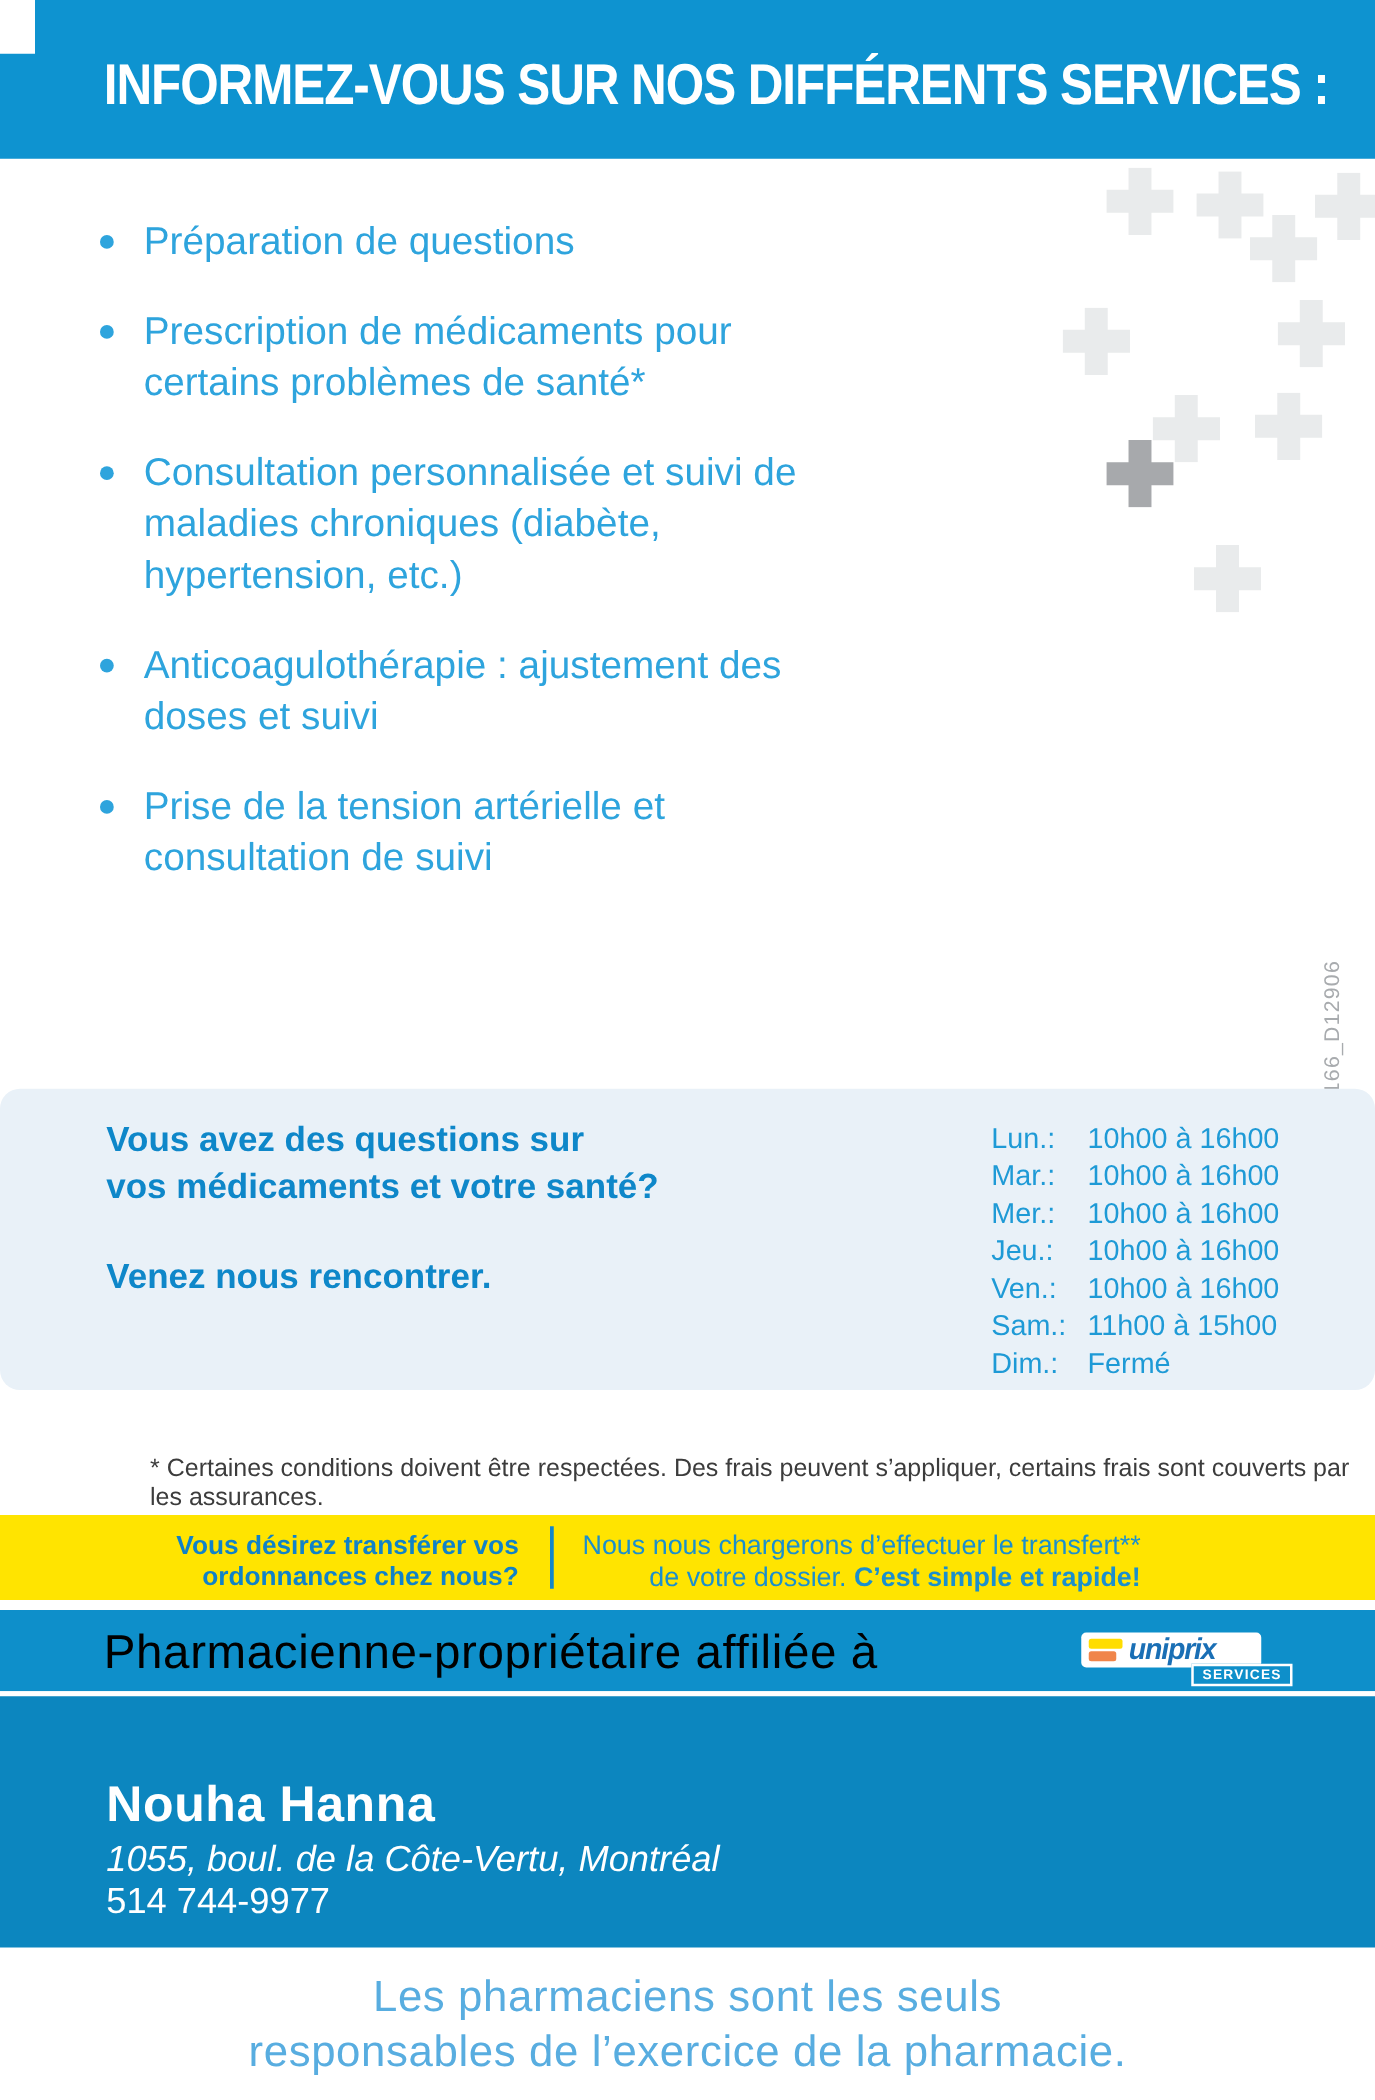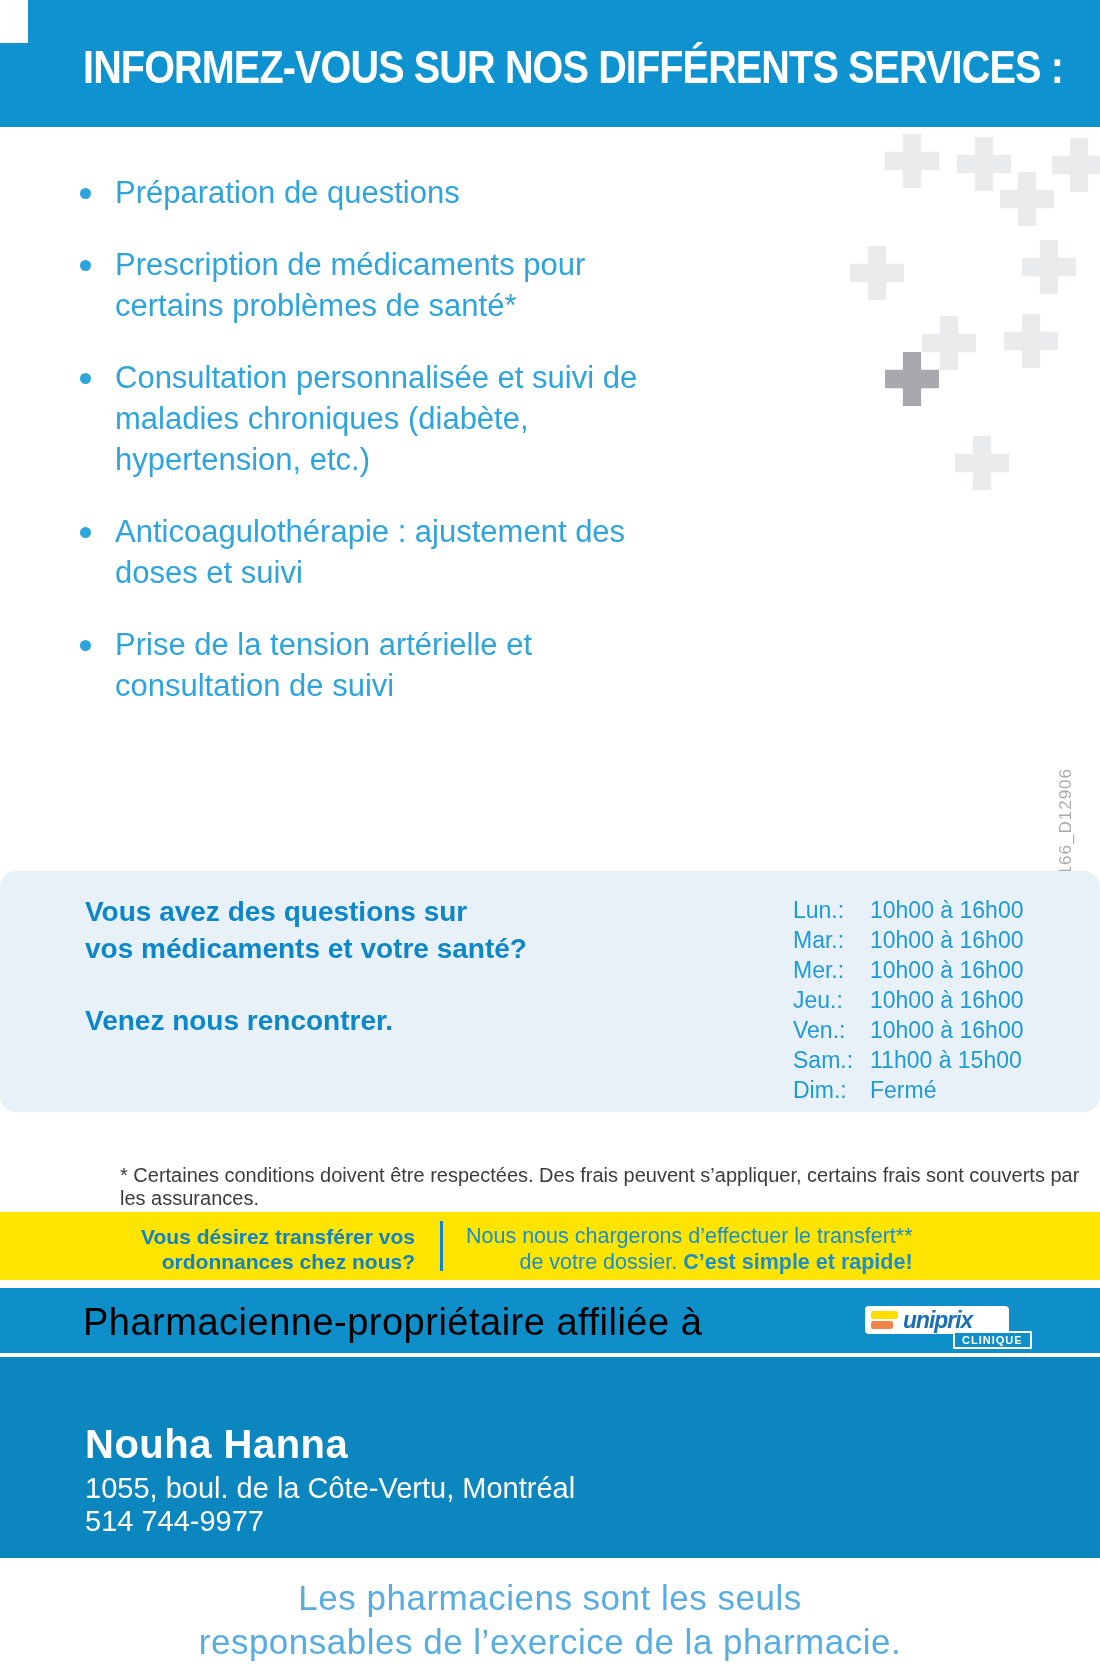--- a/index.html
+++ b/index.html
@@ -235,20 +235,21 @@
     position: absolute;
     left: 85px; top: 65px;
     font-size: 40px;
     font-weight: bold;
     letter-spacing: 0.5px;
   }
   .owner-address {
     position: absolute;
     left: 85px; top: 115px;
     font-size: 29px;
+    font-style: italic;
   }
   .owner-phone {
     position: absolute;
     left: 85px; top: 148px;
     font-size: 29px;
   }
 
   
   .disclaimer {
     position: absolute;
@@ -366,21 +367,21 @@
   <div class="band-affiliation">
     <div class="affiliation-label">Pharmacienne-propriétaire affiliée à</div>
     <div class="logo">
       <div class="logo-box">
         <div class="logo-bars">
           <div class="logo-bar-y"></div>
           <div class="logo-bar-o"></div>
         </div>
         <span class="logo-text">uniprix</span>
       </div>
-      <div class="logo-sub">CLINIQUE</div>
+      <div class="logo-sub">SERVICES</div>
     </div>
   </div>
   <div class="white-rule"></div>
 
   <div class="band-owner">
     <div class="owner-name">Nouha Hanna</div>
     <div class="owner-address">1055, boul. de la Côte-Vertu, Montréal</div>
     <div class="owner-phone">514 744-9977</div>
   </div>
 

